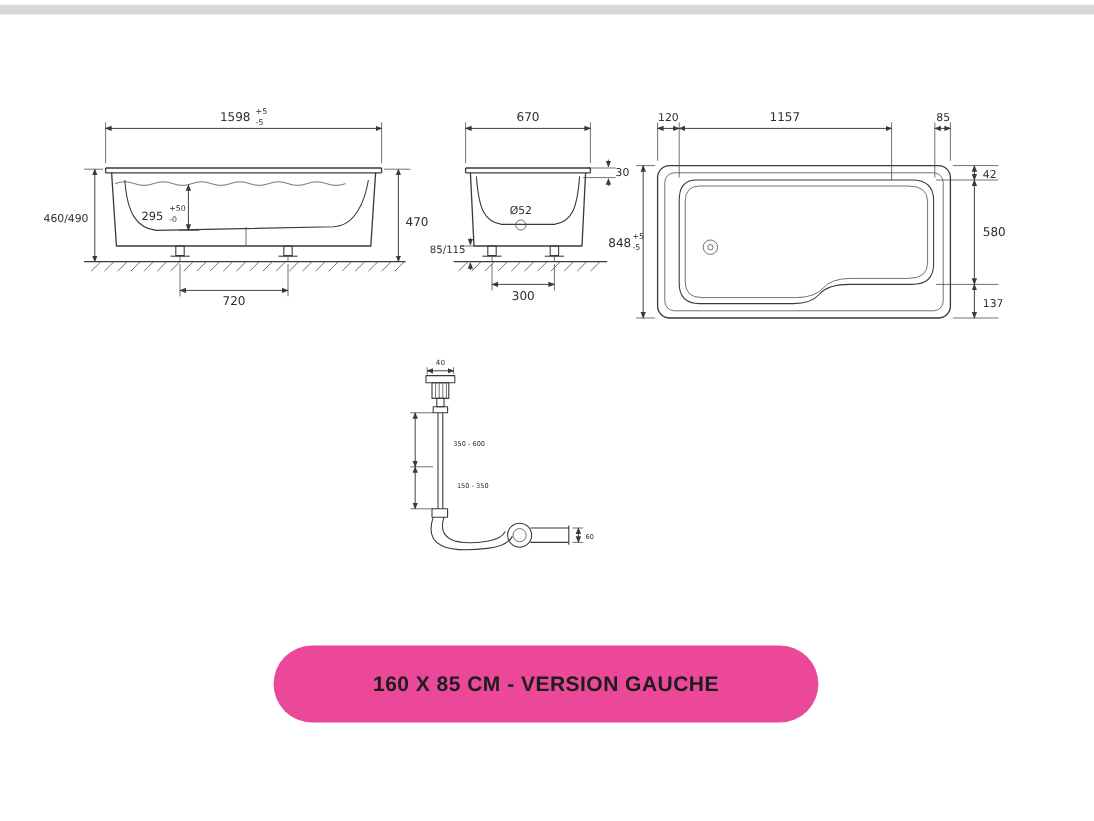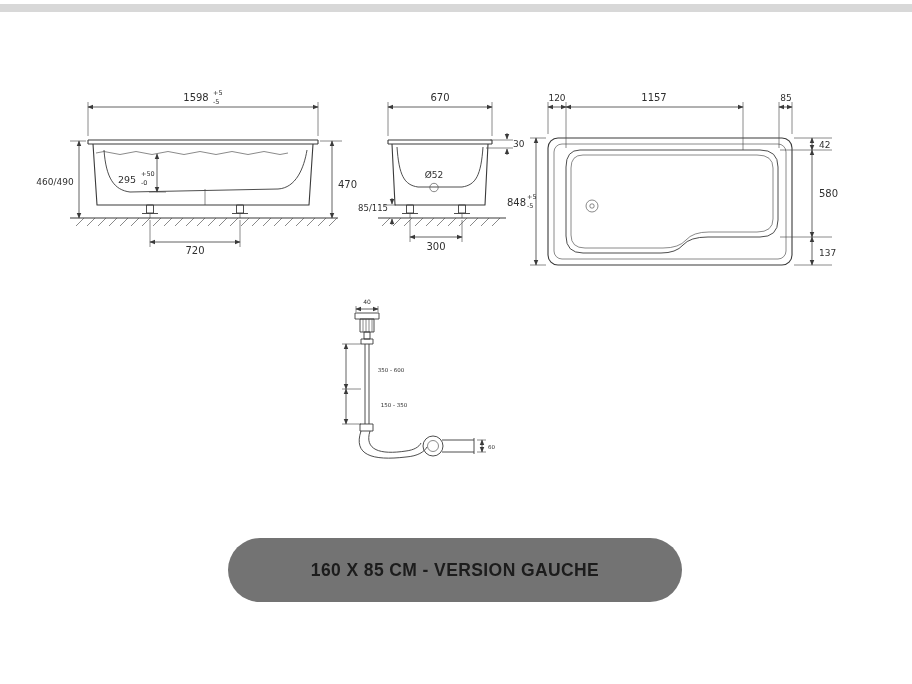--- a/index.html
+++ b/index.html
@@ -174,16 +174,16 @@
         <circle class="thin" cx="433" cy="446" r="5.5"></circle>
         <path class="ln2" d="M442 440 L474 440 M442 452 L474 452 M474 438 L474 454"></path>
       </g>
       <text class="t6 mid" x="367" y="304">40</text>
       <text class="t5 mid" x="391" y="372">350 - 600</text>
       <text class="t5 mid" x="394" y="407">150 - 350</text>
       <text class="t5" x="488" y="449">60</text>
     </g>
   </svg>
 
-  <div class="banner" style="background-color: #737373;">
+  <div class="banner" style="background-color: #ec4899;">
     <span style="color: rgb(28, 28, 28);">160 X 85 CM - VERSION GAUCHE</span>
   </div>
 </div>
 
 </body></html>

